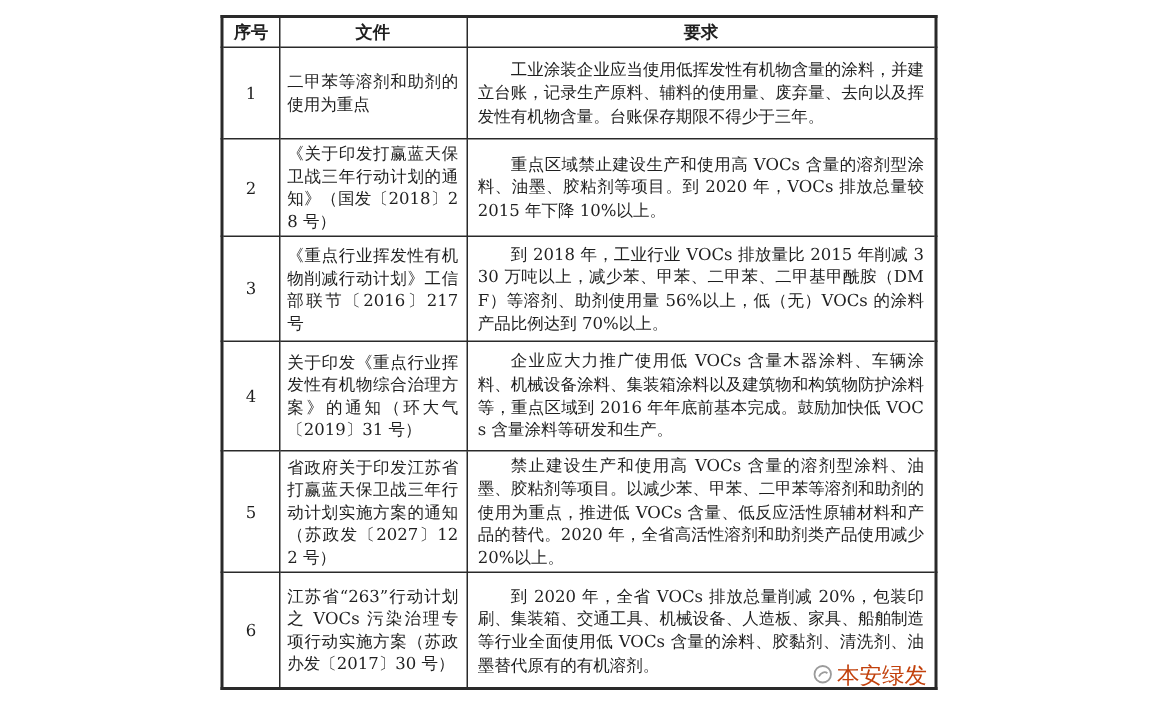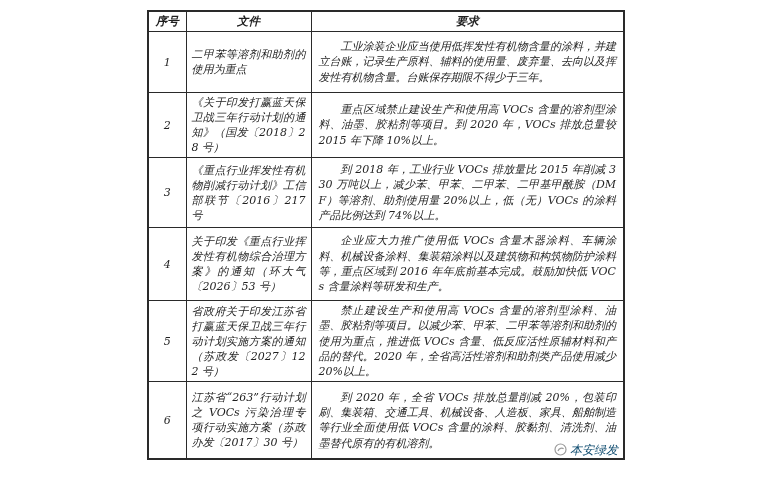--- a/index.html
+++ b/index.html
@@ -1,38 +1,38 @@
 <!DOCTYPE html>
 <html><head>
 <meta charset="utf-8">
 <style>
   html,body{margin:0;padding:0;}
   body{
     width:771px;height:482px;background:#ffffff;overflow:hidden;position:relative;
     font-family:"DejaVu Serif","Liberation Serif",serif;color:#1f1f1f;
   }
-  .table-wrap{position:absolute;left:147px;top:10px;width:446px;font-style:italic;}
+  .table-wrap{position:absolute;left:147px;top:10px;width:446px;}
   table{
     border-collapse:collapse;table-layout:fixed;width:100%;
     border:2px solid #2a2a2a;
   }
   th,td{
     border:1px solid #2a2a2a;vertical-align:middle;
     font-size:11px;box-sizing:border-box;word-break:break-all;
   }
   th{font-weight:bold;text-align:center;padding:2px 1px;height:17px;font-size:11.5px;}
   td.cell-no{text-align:center;padding:1px;}
   td.cell-file{text-align:justify;padding:2px 5px;line-height:15px;}
   td.cell-req{text-align:justify;padding:2px 7px;line-height:15.3px;text-indent:2em;}
   tr.r1{height:61px;} tr.r2{height:62px;} tr.r3{height:70px;}
   tr.r4{height:73px;} tr.r5{height:76px;} tr.r6{height:77px;}
   td.rel{position:relative;margin-left:23px;}
   .watermark{
     position:absolute;right:5px;bottom:1px;display:flex;align-items:center;gap:3px;
-    color:#0c4a6e;font-size:12px;text-indent:0;line-height:14px;white-space:nowrap;
+    color:#c2410c;font-size:15px;text-indent:0;line-height:14px;white-space:nowrap;
     background:#fff;padding-left:2px;
   }
   .wm-icon{display:inline-block;width:13px;height:13px;}
   .wm-icon svg{display:block;}
 </style>
 </head>
 <body>
 
 <div class="table-wrap">
   <table>
@@ -53,25 +53,25 @@
       <td class="cell-req">工业涂装企业应当使用低挥发性有机物含量的涂料，并建立台账，记录生产原料、辅料的使用量、废弃量、去向以及挥发性有机物含量。台账保存期限不得少于三年。</td>
     </tr>
     <tr class="r2">
       <td class="cell-no">2</td>
       <td class="cell-file">《关于印发打赢蓝天保卫战三年行动计划的通知》（国发〔2018〕28 号）</td>
       <td class="cell-req">重点区域禁止建设生产和使用高 VOCs 含量的溶剂型涂料、油墨、胶粘剂等项目。到 2020 年，VOCs 排放总量较 2015 年下降 10%以上。</td>
     </tr>
     <tr class="r3">
       <td class="cell-no">3</td>
       <td class="cell-file">《重点行业挥发性有机物削减行动计划》工信部联节〔2016〕217 号</td>
-      <td class="cell-req">到 2018 年，工业行业 VOCs 排放量比 2015 年削减 330 万吨以上，减少苯、甲苯、二甲苯、二甲基甲酰胺（DMF）等溶剂、助剂使用量 20%以上，低（无）VOCs 的涂料产品比例达到 74%以上。</td>
+      <td class="cell-req">到 2018 年，工业行业 VOCs 排放量比 2015 年削减 330 万吨以上，减少苯、甲苯、二甲苯、二甲基甲酰胺（DMF）等溶剂、助剂使用量 56%以上，低（无）VOCs 的涂料产品比例达到 70%以上。</td>
     </tr>
     <tr class="r4">
       <td class="cell-no">4</td>
-      <td class="cell-file">关于印发《重点行业挥发性有机物综合治理方案》的通知（环大气〔2026〕53 号）</td>
+      <td class="cell-file">关于印发《重点行业挥发性有机物综合治理方案》的通知（环大气〔2019〕31 号）</td>
       <td class="cell-req">企业应大力推广使用低 VOCs 含量木器涂料、车辆涂料、机械设备涂料、集装箱涂料以及建筑物和构筑物防护涂料等，重点区域到 2016 年年底前基本完成。鼓励加快低 VOCs 含量涂料等研发和生产。</td>
     </tr>
     <tr class="r5">
       <td class="cell-no">5</td>
       <td class="cell-file">省政府关于印发江苏省打赢蓝天保卫战三年行动计划实施方案的通知（苏政发〔2027〕122 号）</td>
       <td class="cell-req">禁止建设生产和使用高 VOCs 含量的溶剂型涂料、油墨、胶粘剂等项目。以减少苯、甲苯、二甲苯等溶剂和助剂的使用为重点，推进低 VOCs 含量、低反应活性原辅材料和产品的替代。2020 年，全省高活性溶剂和助剂类产品使用减少 20%以上。</td>
     </tr>
     <tr class="r6">
       <td class="cell-no">6</td>
       <td class="cell-file">江苏省“263”行动计划之 VOCs 污染治理专项行动实施方案（苏政办发〔2017〕30 号）</td>

